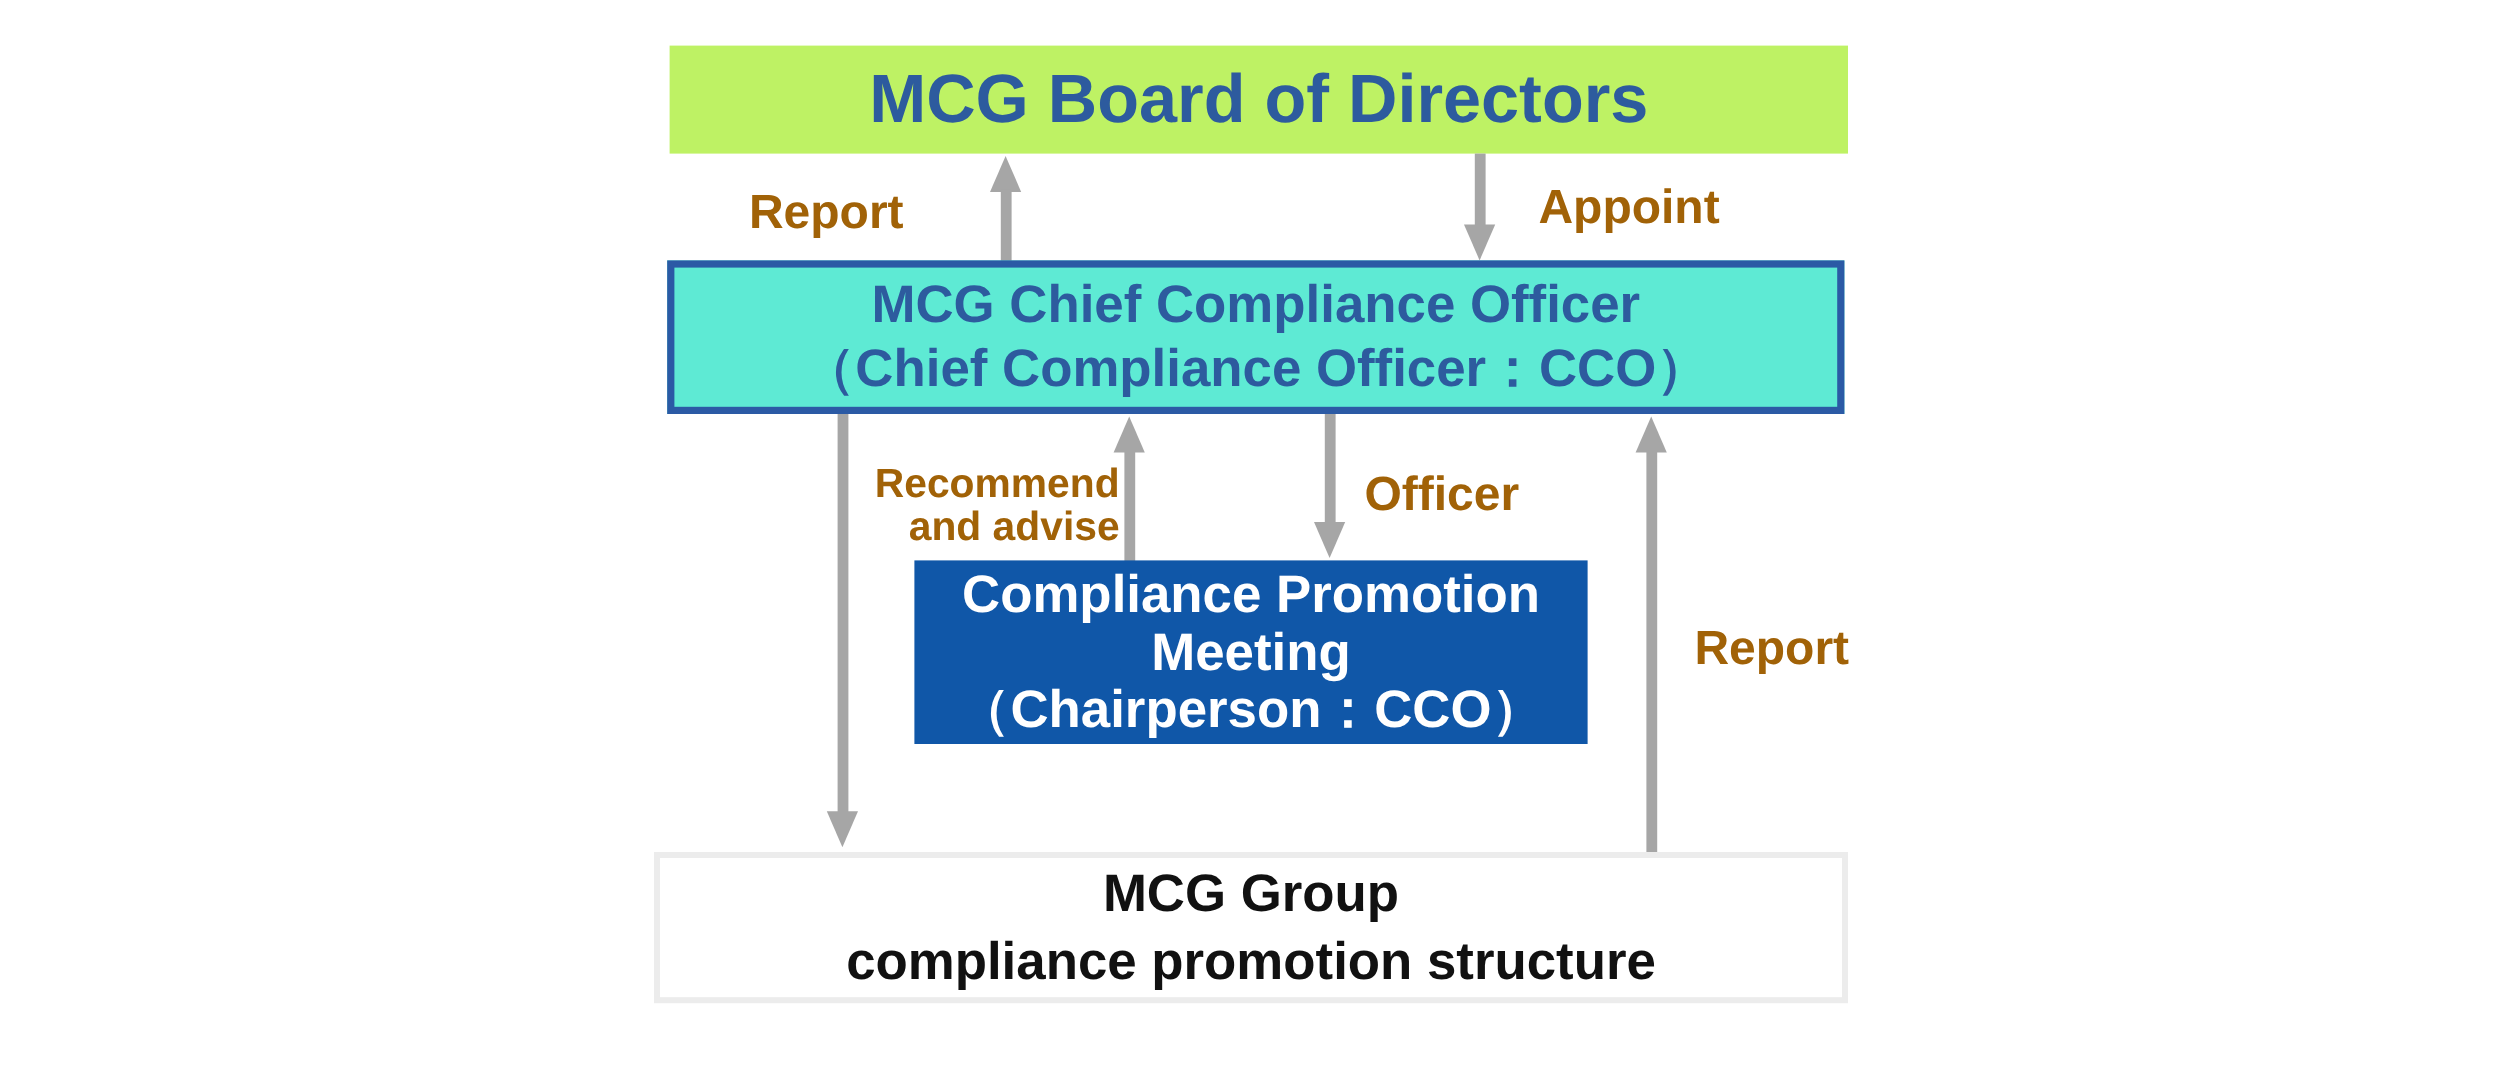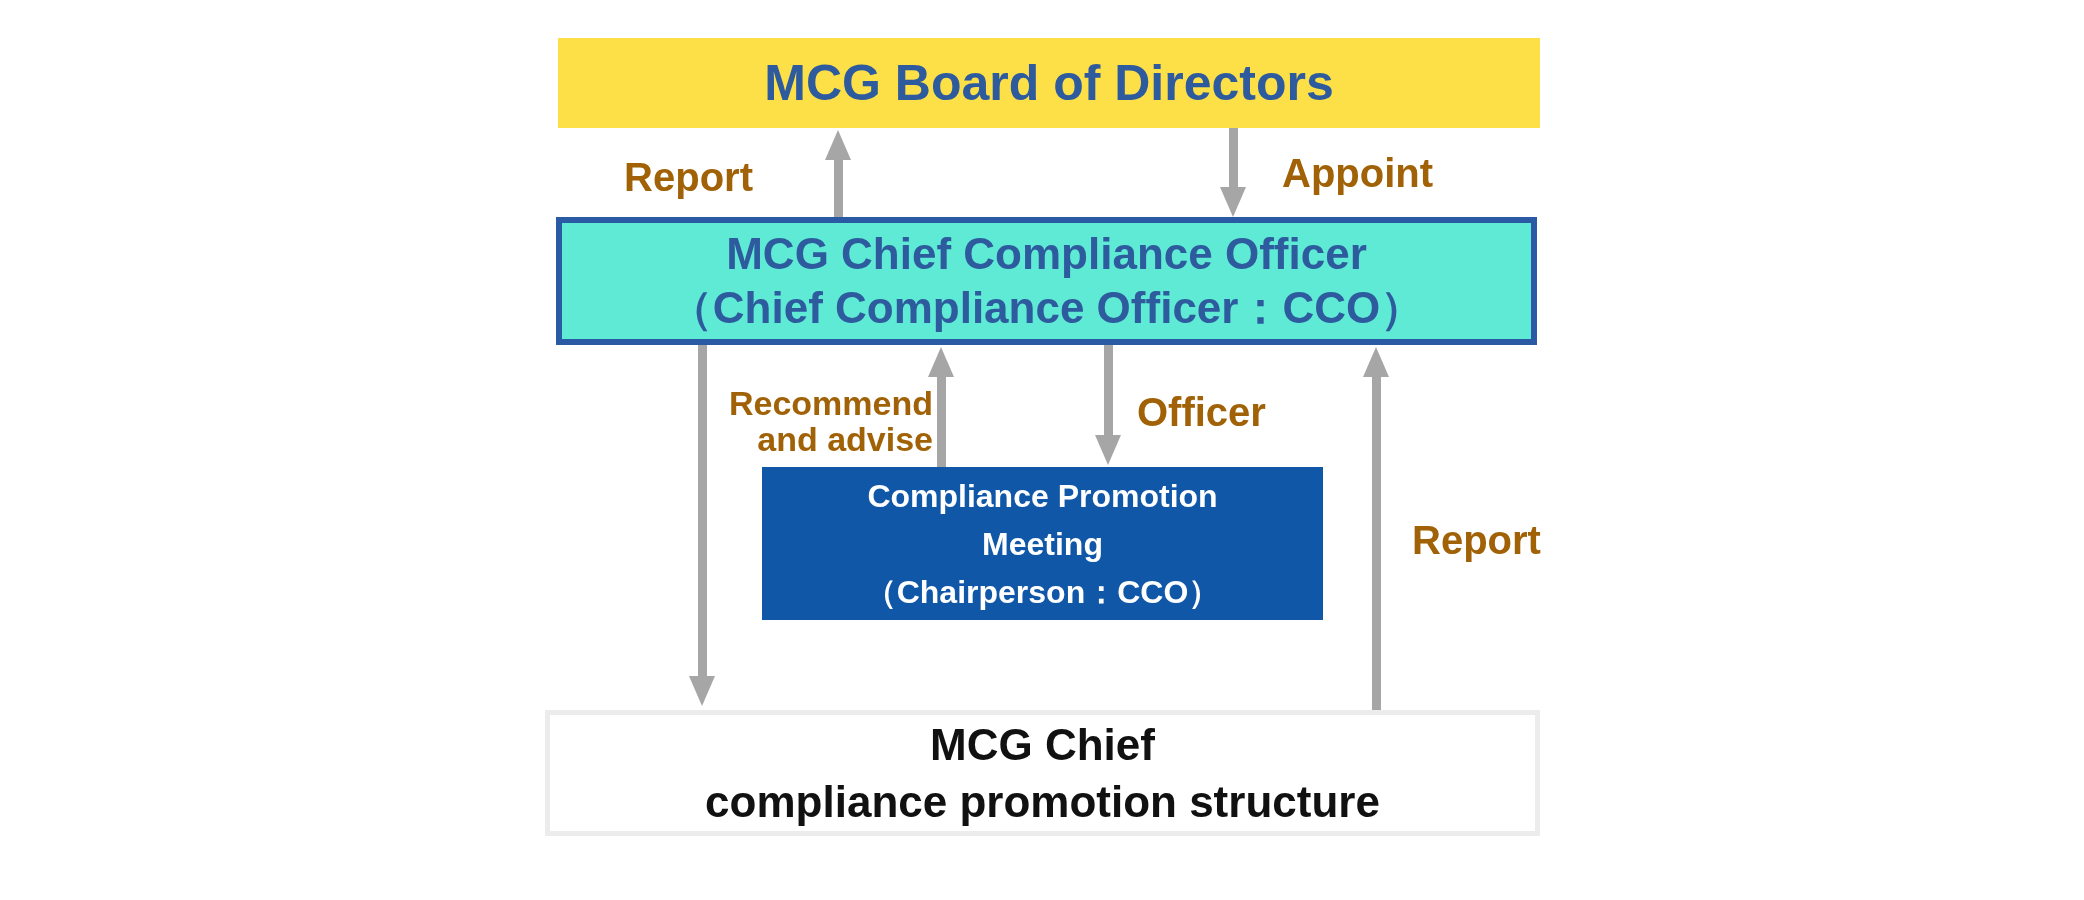--- a/index.html
+++ b/index.html
@@ -18,36 +18,36 @@
     position:absolute;
     display:flex;
     flex-direction:column;
     align-items:center;
     justify-content:center;
     text-align:center;
     box-sizing:border-box;
     font-weight:bold;
   }
   .board-box{
-    background:#fde047;
+    background:#bef264;
     color:#2d5b9e;
-    font-size:50px;
+    font-size:57px;
     line-height:1;
   }
   .cco-box{
     background:#5eead4;
     border:6px solid #2b5aa5;
     color:#2d5b9e;
     font-size:44px;
     line-height:54px;
   }
   .meeting-box{
     background:#1057a8;
     color:#ffffff;
-    font-size:32px;
+    font-size:44px;
     line-height:48px;
   }
   .group-box{
     background:#ffffff;
     border:5px solid #ececec;
     color:#111111;
     font-size:44px;
     line-height:57px;
   }
   .edge-label{
@@ -137,17 +137,17 @@
   </div>
 
   <div>
     <div class="head head-up" style="left:1363px; top:347px;"></div>
     <div class="stem" style="left:1372px; top:375px; height:335px;"></div>
   </div>
 
   <div class="edge-label lbl-single" style="left:1412px; top:520px;">Report</div>
 
   <div class="node group-box" style="left:545px; top:710px; width:995px; height:126px;">
-    <span>MCG Chief</span>
+    <span>MCG Group</span>
     <span>compliance promotion structure</span>
   </div>
 
 </div>
 
 </body></html>

